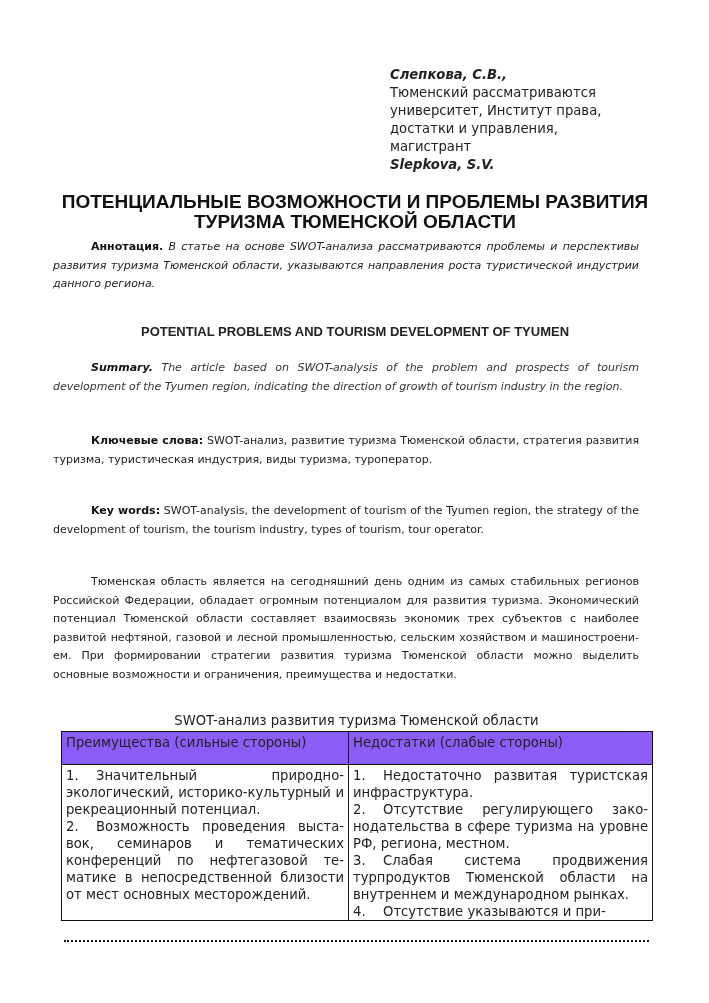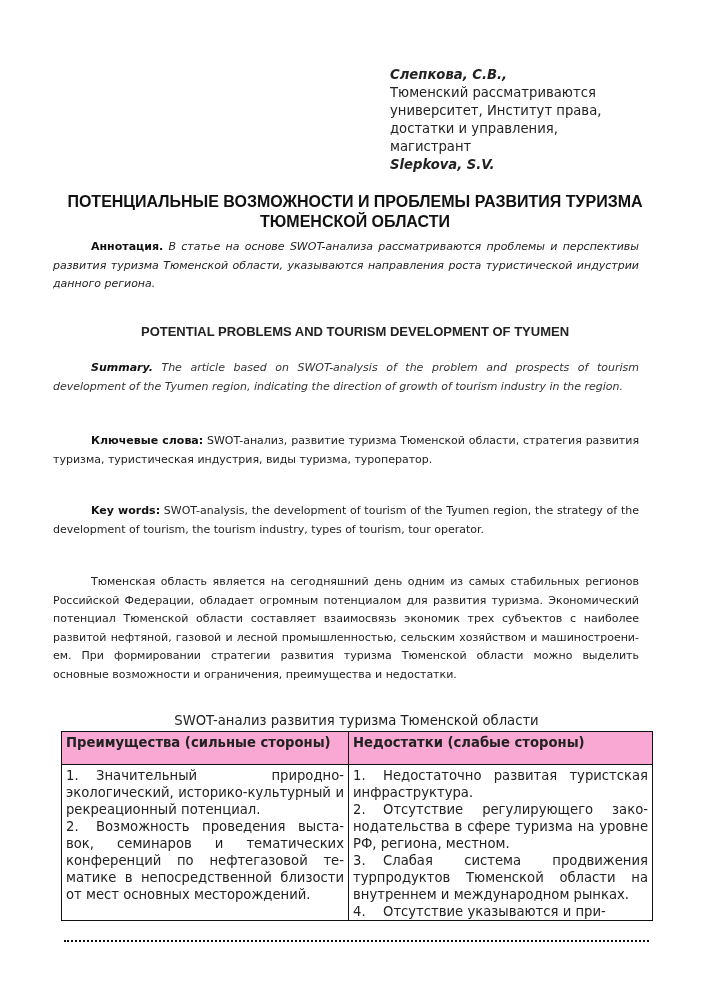--- a/index.html
+++ b/index.html
@@ -8,21 +8,21 @@
       font-family: "DejaVu Sans", sans-serif; color: #1a1a1a;
     }
     .author-block {
       position: absolute; left: 390px; top: 66px; width: 300px;
       font-size: 13.2px; line-height: 18px; color: #222;
     }
     .author-block .bold-i { font-weight: bold; font-style: italic; }
     .title-ru {
       position: absolute; left: 50px; top: 192px; width: 610px;
       text-align: center; font-family: "Liberation Sans", sans-serif;
-      font-weight: bold; font-size: 16px; line-height: 20px; color: #111;
+      font-weight: bold; font-size: 19px; line-height: 20px; color: #111;
     }
     .para {
       position: absolute; left: 53px; width: 586px;
       font-size: 11px; line-height: 18.6px; text-align: justify; color: #222;
       hyphens: manual;
     }
     .para .lead { font-weight: bold; font-style: normal; color: #111; }
     .para.italic { font-style: italic; }
     .para.italic-en { font-style: italic; color: #333; }
     .para .indent { display: inline-block; width: 38px; }
@@ -37,21 +37,21 @@
     }
     table.swot {
       position: absolute; left: 61px; top: 731px; width: 592px;
       border-collapse: collapse; font-size: 13.2px; color: #222;
     }
     table.swot th, table.swot td {
       border: 1.5px solid #111; vertical-align: top; padding: 2px 4px 0 4px;
       text-align: left;
     }
     table.swot th {
-      background: #f9a8d4; font-weight: bold; height: 30px; line-height: 17px;
+      background: #8b5cf6; font-weight: normal; height: 30px; line-height: 17px;
     }
     table.swot td { line-height: 17px; text-align: justify; }
     table.swot td.col-left { width: 278px; }
     table.swot .item { display: block; }
     table.swot .item .num { display: inline-block; width: 30px; }
     .dotted-rule {
       position: absolute; left: 64px; top: 940px; width: 585px; height: 0;
       border-top: 2.5px dotted #111;
     }
   </style>

